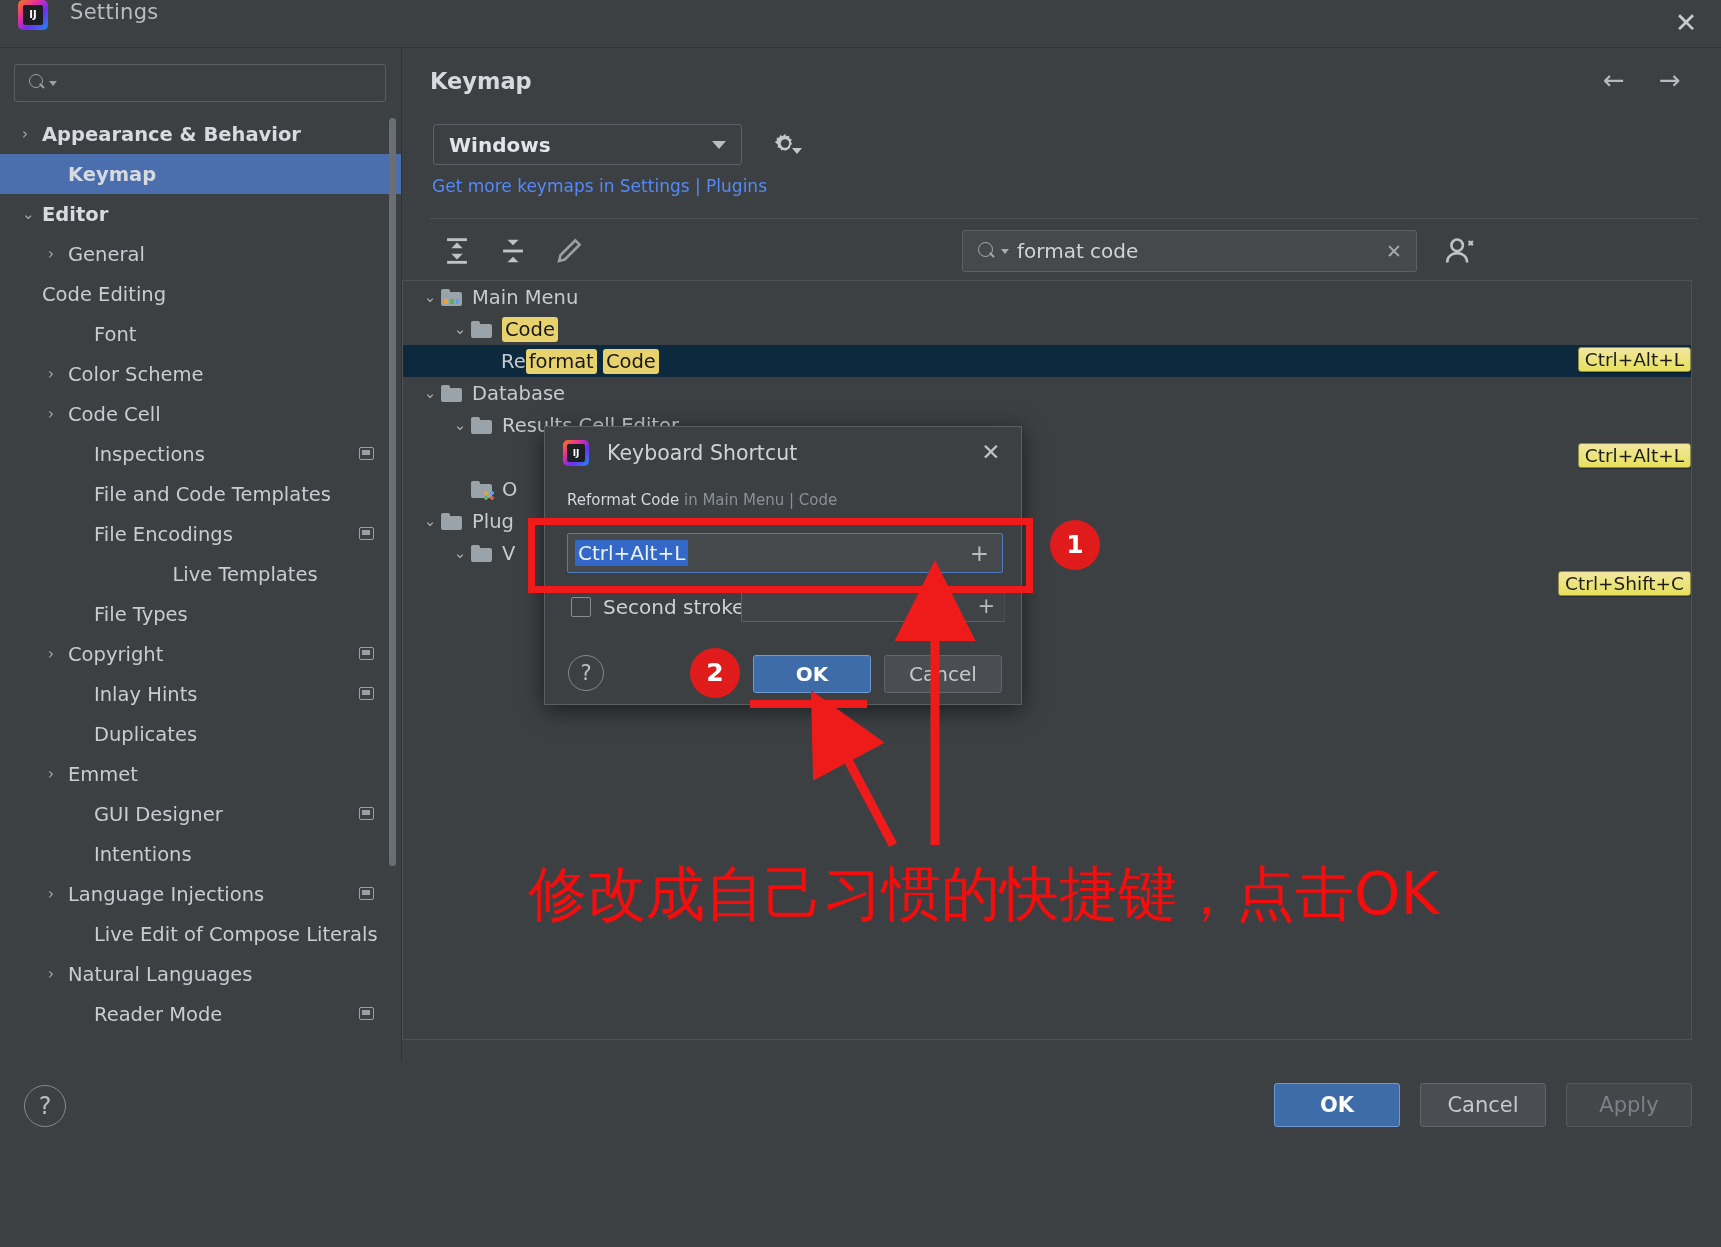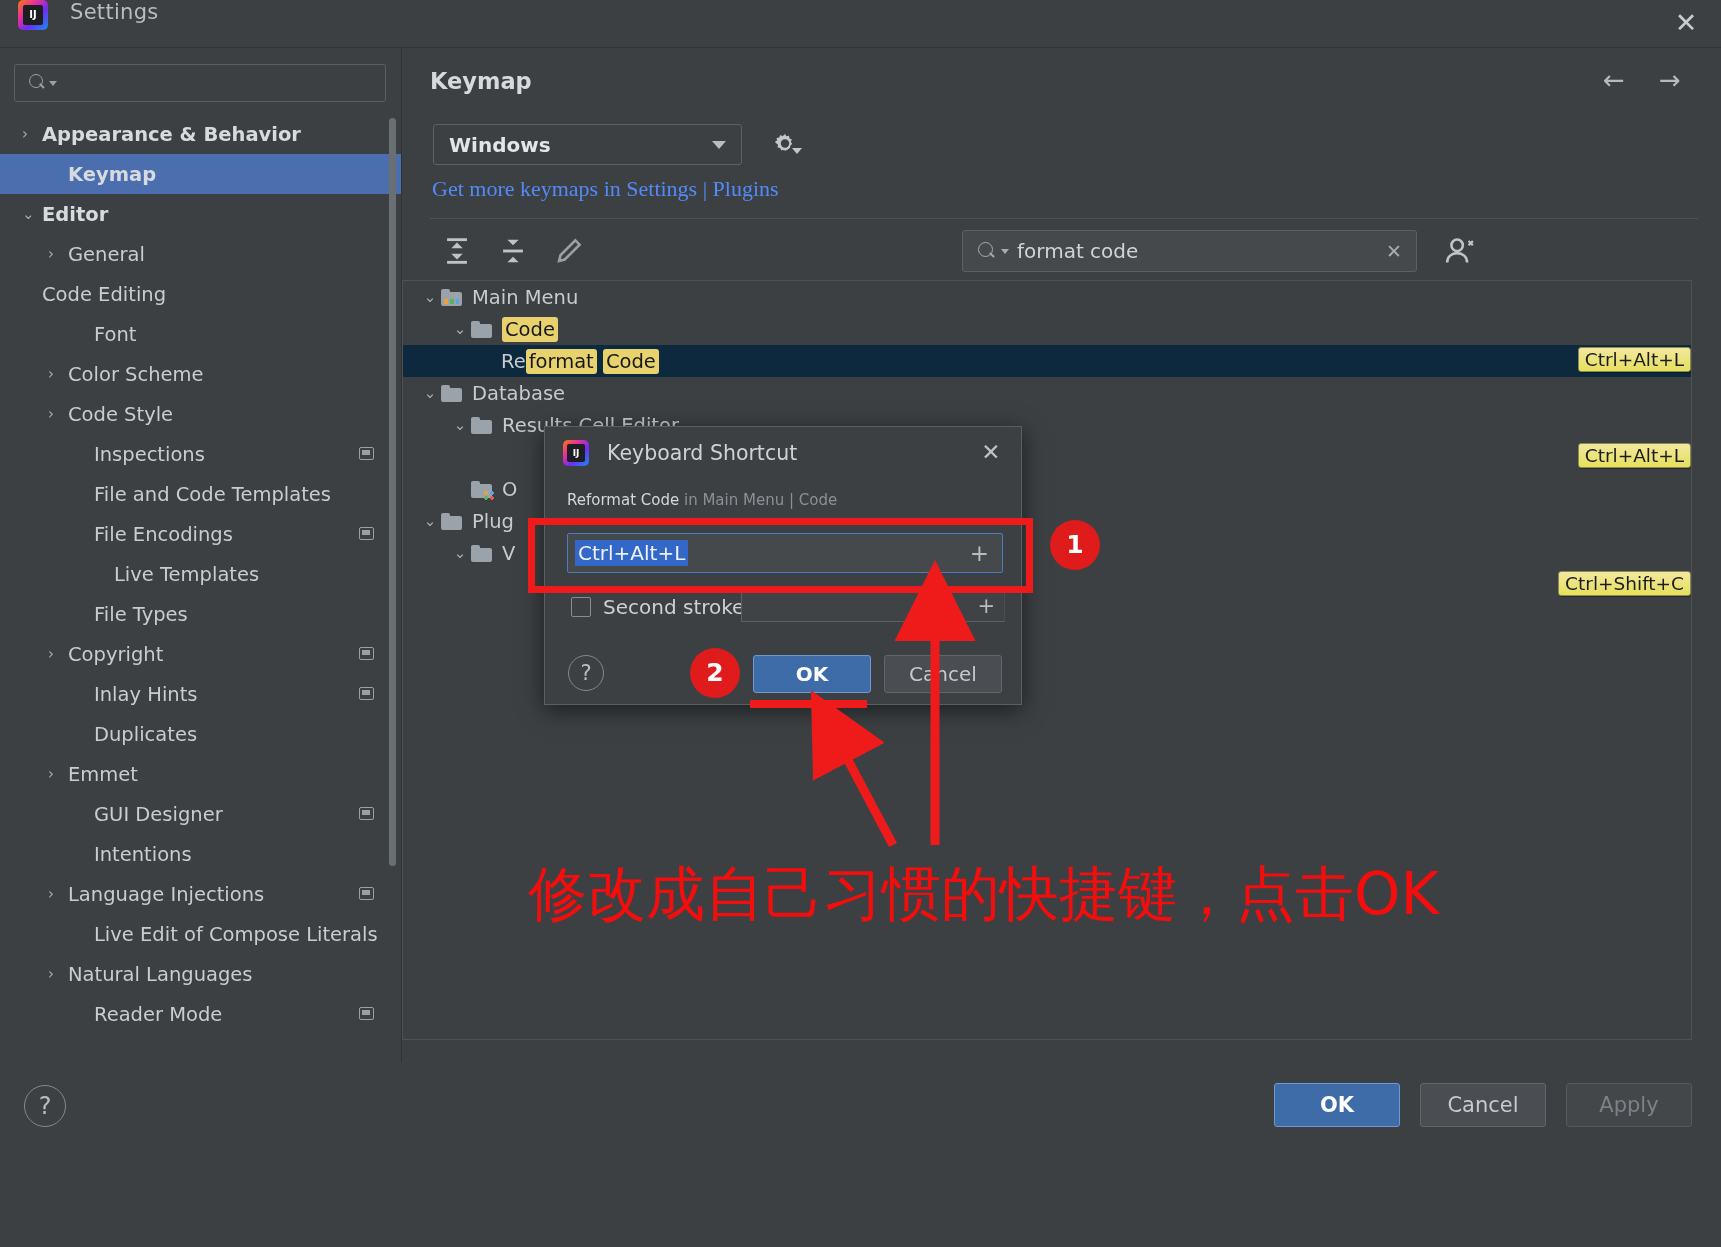--- a/index.html
+++ b/index.html
@@ -128,21 +128,21 @@
     border-left: 7px solid transparent; border-right: 7px solid transparent;
     border-top: 8px solid #b9bdc2;
   }
   .gear {
     position: absolute; left: 366px; top: 80px; width: 34px; height: 34px;
     cursor: pointer;
   }
   .gear svg { display: block; }
   .plugins-link {
     position: absolute; left: 30px; top: 128px;
-    color: #548af7; font-size: 22px; cursor: pointer; font-family: Liberation Serif, serif;
+    color: #548af7; font-size: 17px; cursor: pointer;
   }
   .hr-sep {
     position: absolute; left: 28px; top: 170px; width: 1268px; height: 1px;
     background: #4d5154;
   }
   .tool-icons {
     position: absolute; left: 38px; top: 186px; display: flex; gap: 22px;
   }
   .tool-icons .ti { width: 34px; height: 34px; cursor: pointer; }
 
@@ -408,37 +408,37 @@
         <div class="srow" style="padding-left: 74px;">
           <span class="arrow"></span>
           <span class="slabel">Font</span>
         </div>
         <div class="srow" style="padding-left: 48px;">
           <span class="arrow">›</span>
           <span class="slabel">Color Scheme</span>
         </div>
         <div class="srow" style="padding-left: 48px;">
           <span class="arrow">›</span>
-          <span class="slabel">Code Style</span>
+          <span class="slabel">Code Cell</span>
         </div>
         <div class="srow" style="padding-left: 74px;">
           <span class="arrow"></span>
           <span class="slabel">Inspections</span>
           <span class="ext-badge"></span>
         </div>
         <div class="srow" style="padding-left: 74px;">
           <span class="arrow"></span>
           <span class="slabel">File and Code Templates</span>
         </div>
         <div class="srow" style="padding-left: 74px;">
           <span class="arrow"></span>
           <span class="slabel">File Encodings</span>
           <span class="ext-badge"></span>
         </div>
-        <div class="srow" style="padding-left: 94px;">
+        <div class="srow" style="padding-left: 68px; justify-content: center;">
           <span class="arrow"></span>
           <span class="slabel">Live Templates</span>
         </div>
         <div class="srow" style="padding-left: 74px;">
           <span class="arrow"></span>
           <span class="slabel">File Types</span>
         </div>
         <div class="srow" style="padding-left: 48px;">
           <span class="arrow">›</span>
           <span class="slabel">Copyright</span>

